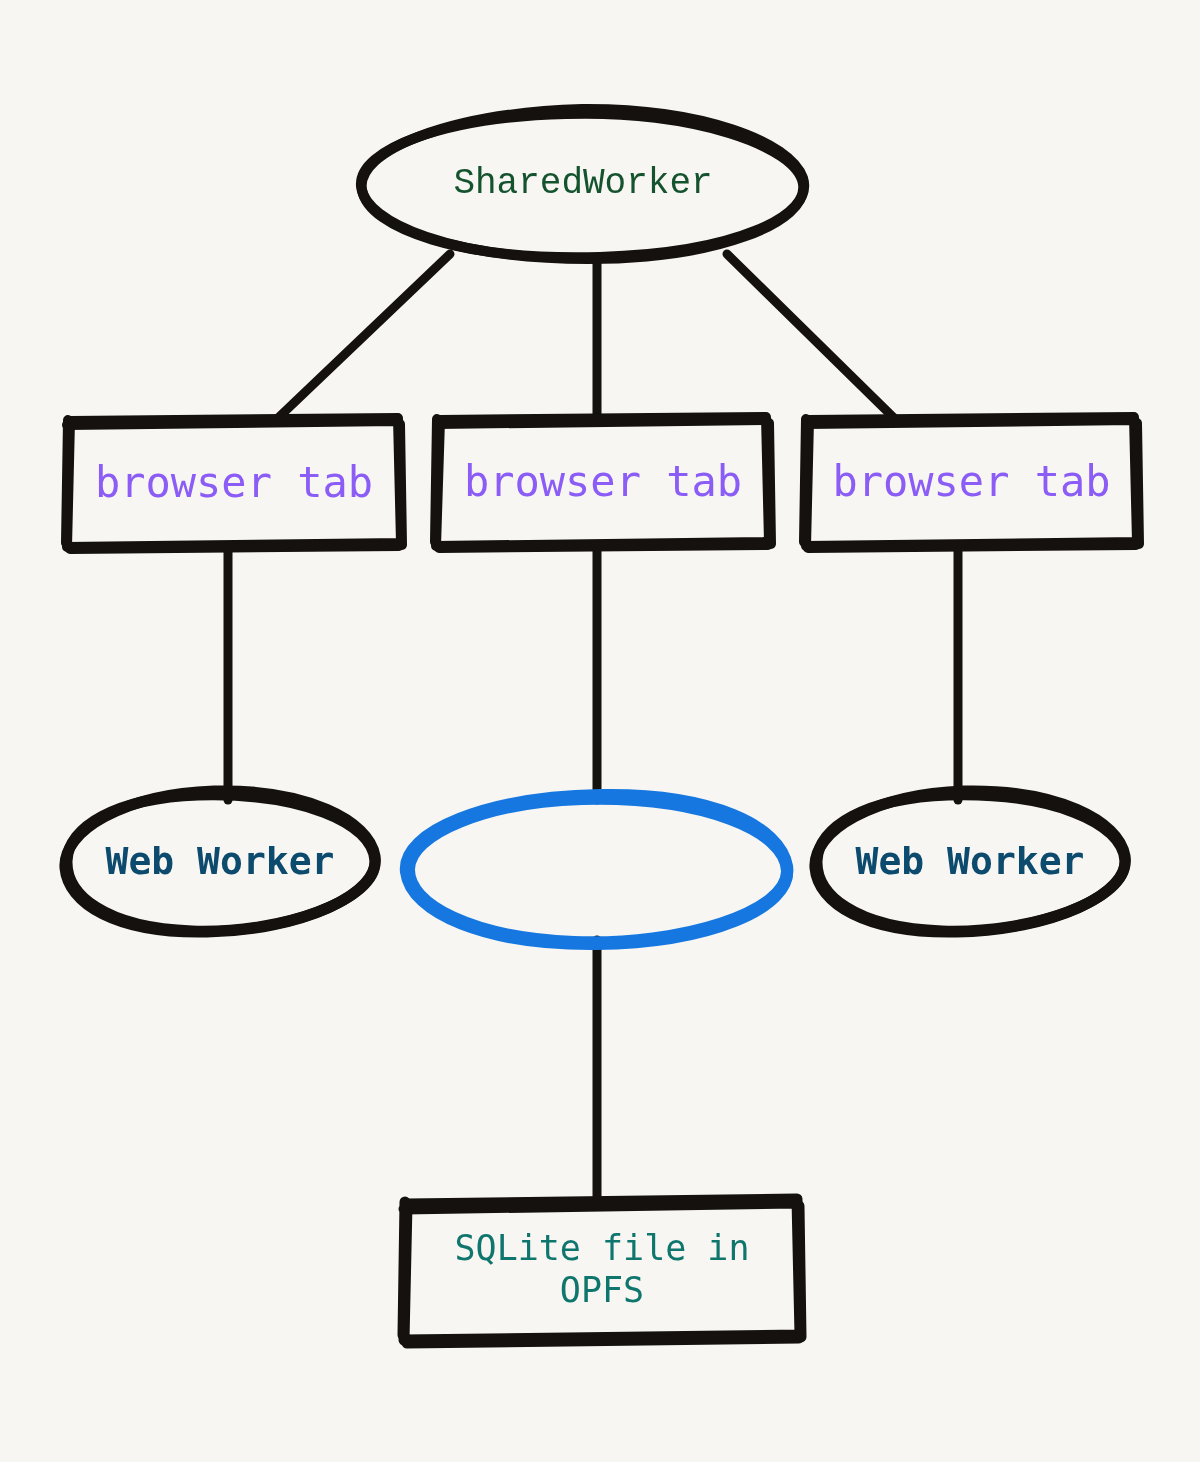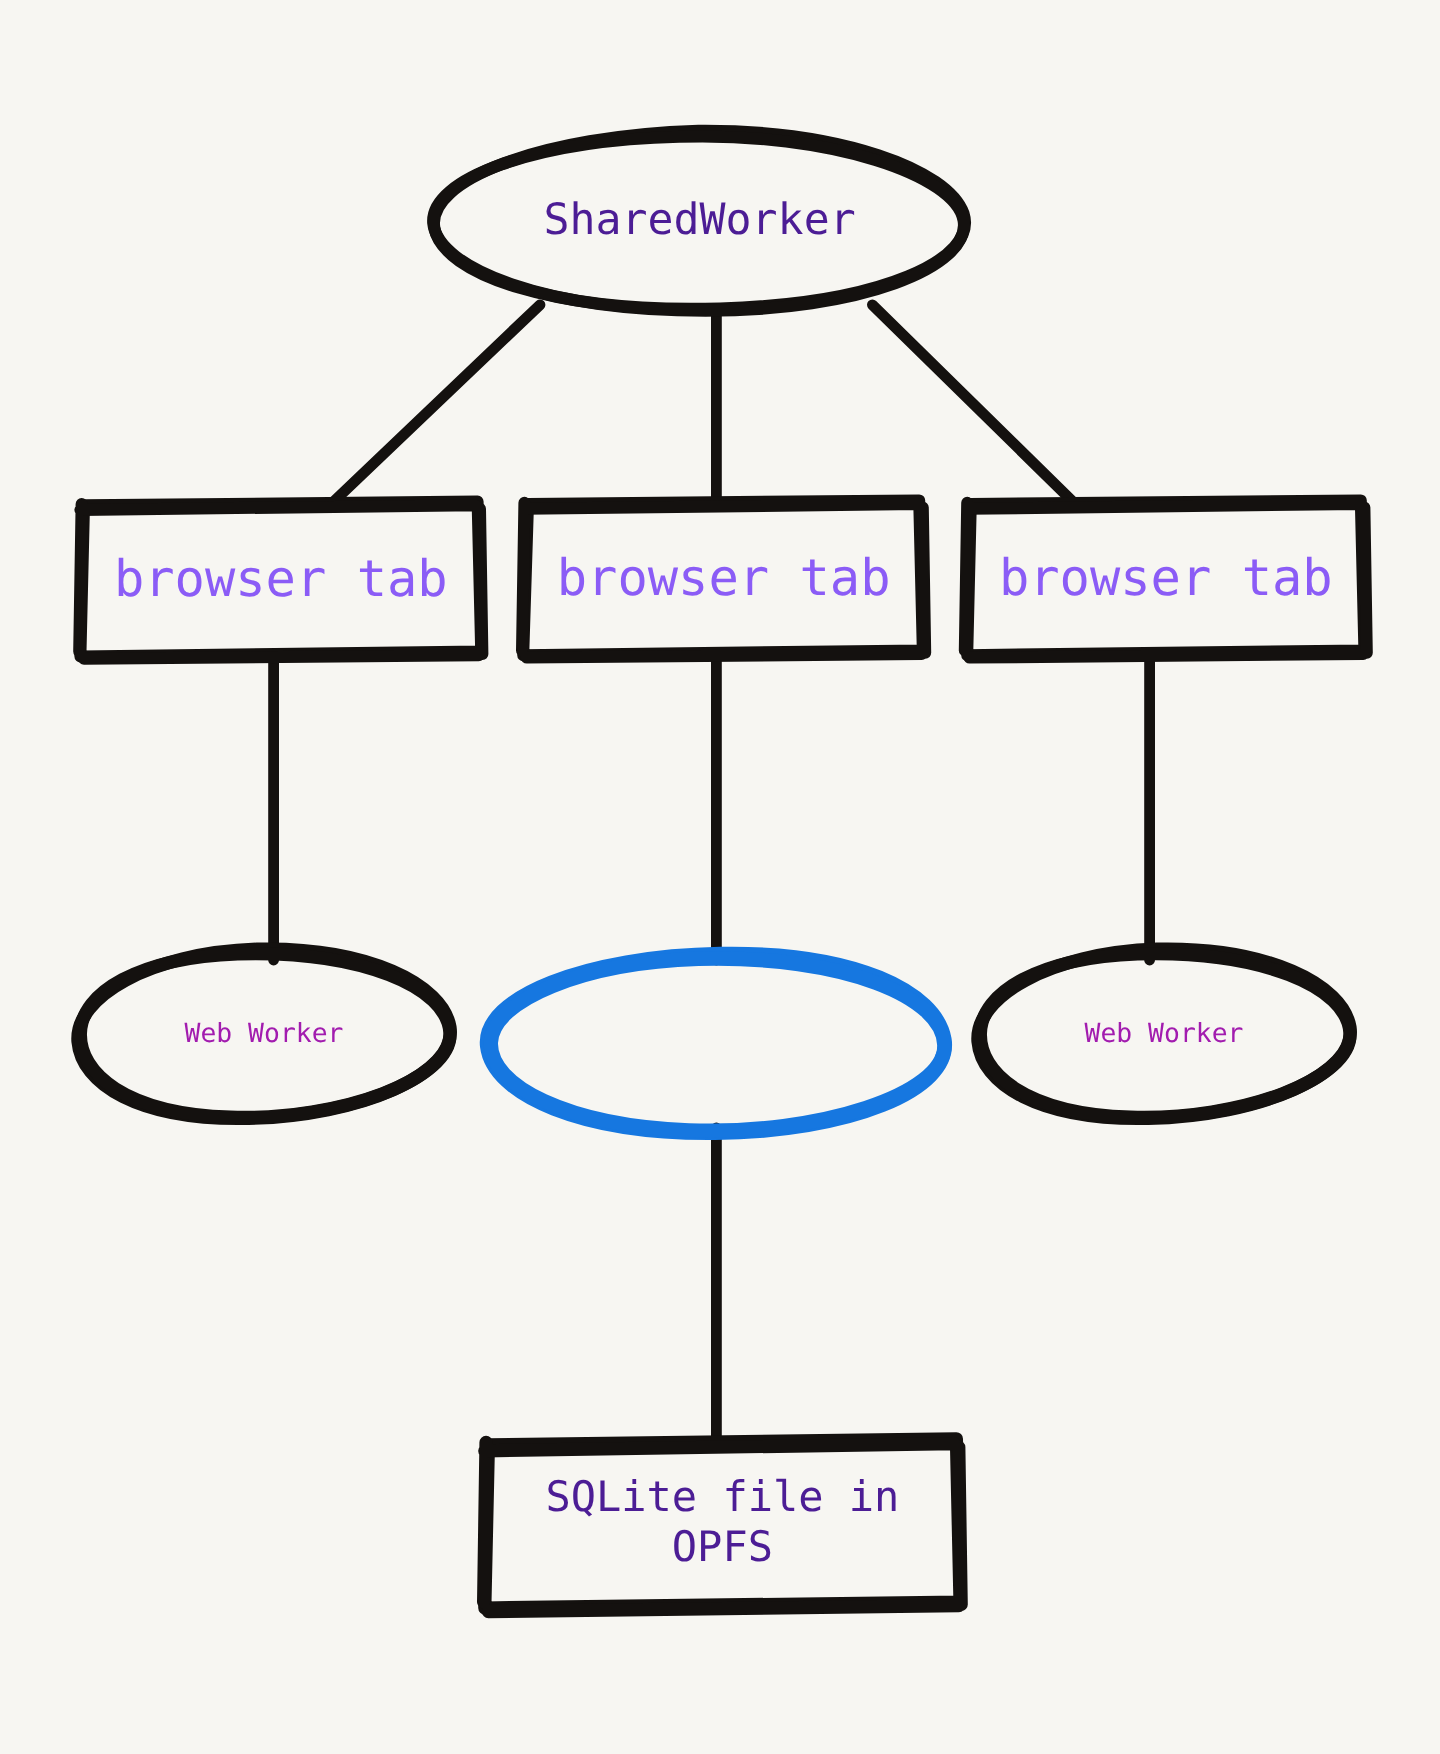--- a/index.html
+++ b/index.html
@@ -34,39 +34,41 @@
     justify-content: center;
     text-align: center;
     font-family: "DejaVu Sans Mono", monospace;
     line-height: 1.18;
     white-space: pre-line;
     pointer-events: none;
     user-select: none;
   }
   .lbl-shared {
     font-size: 36px;
-    color: #4c1d95;
+    color: #14532d;
     letter-spacing: 0px;
+    font-family: Liberation Mono, monospace;
   }
   .lbl-tab {
     font-size: 42px;
     color: #8b5cf6;
   }
   .lbl-worker {
-    font-size: 22px;
-    color: #a21caf;
+    font-size: 38px;
+    color: #0c4a6e;
+    font-weight: bold;
   }
   .lbl-active {
     font-size: 33px;
     color: #1677e0;
     font-weight: bold;
   }
   .lbl-store {
     font-size: 35px;
-    color: #4c1d95;
+    color: #0f766e;
   }
 </style>
 </head>
 <body>
 
 <div id="diagram-root">
 
   <svg class="canvas" viewBox="0 0 1200 1462" xmlns="http://www.w3.org/2000/svg">
 
     <g fill="none" stroke="#14110f" stroke-width="9" stroke-linecap="round">

